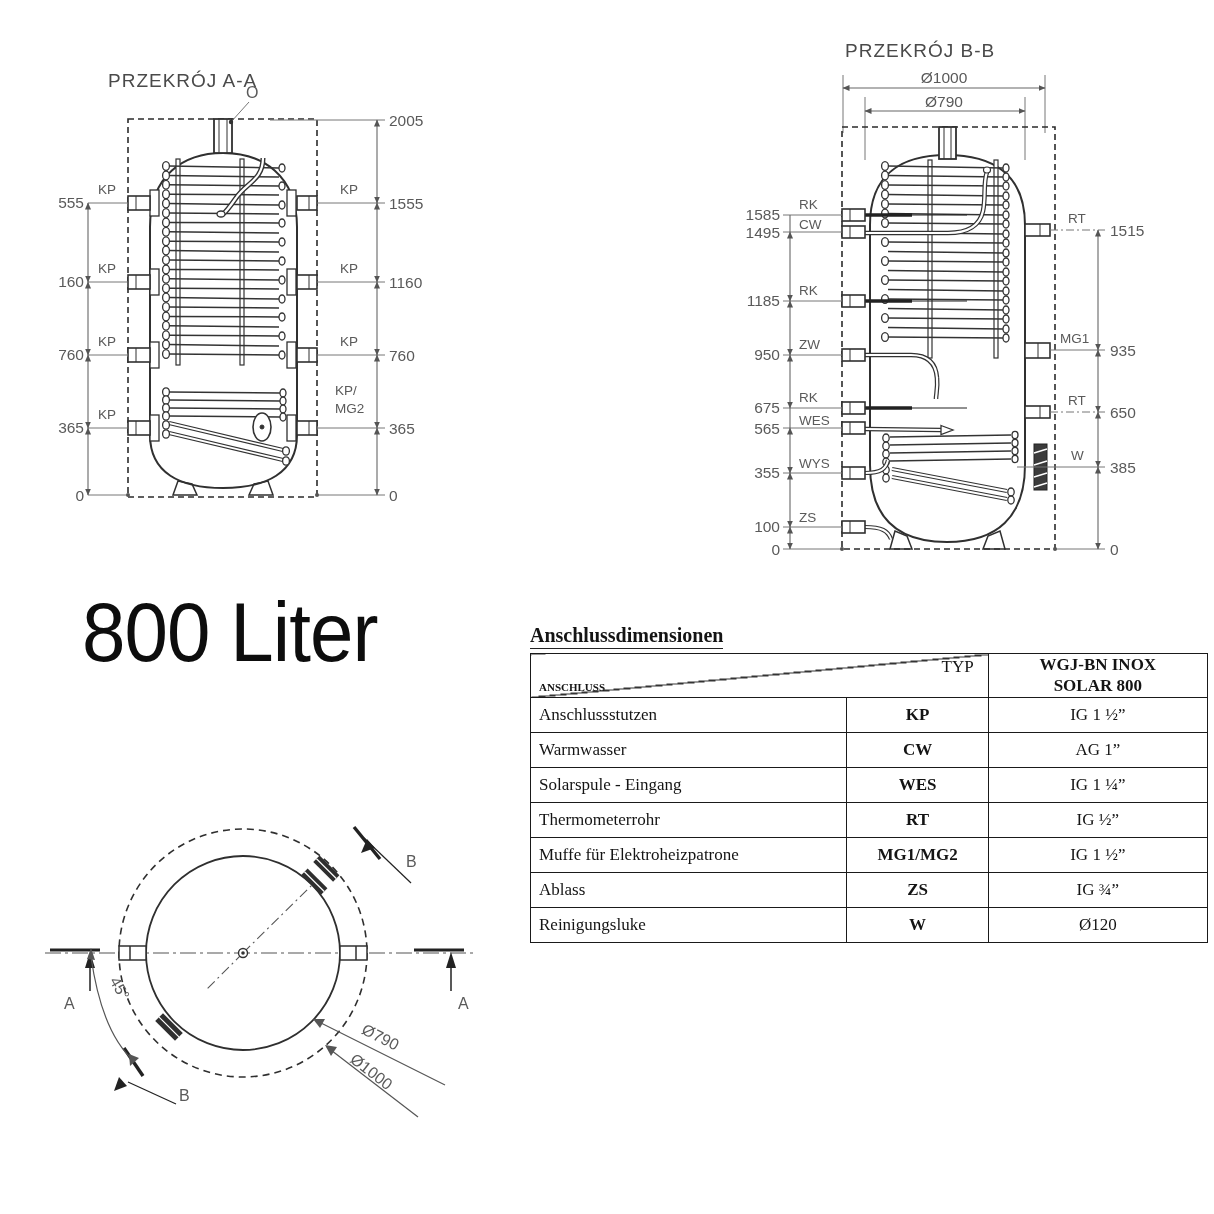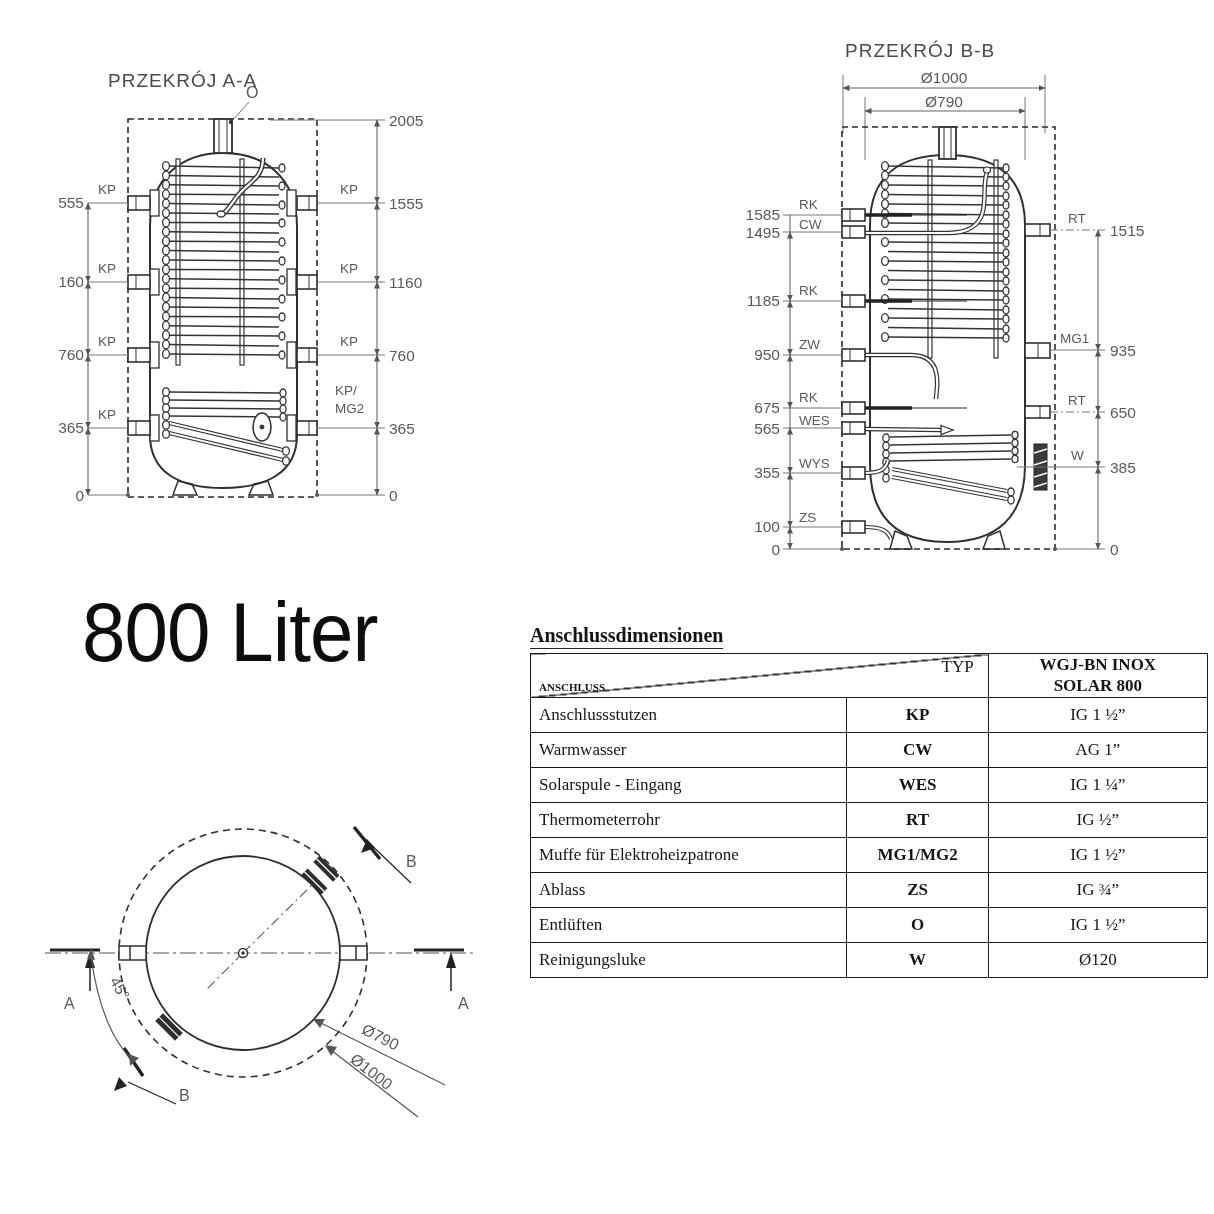--- a/index.html
+++ b/index.html
@@ -606,24 +606,19 @@
       <td class="name">Muffe für Elektroheizpatrone</td>
       <td class="typ">MG1/MG2</td>
       <td class="val">IG 1 ½”</td>
     </tr>
     <tr>
       <td class="name">Ablass</td>
       <td class="typ">ZS</td>
       <td class="val">IG ¾”</td>
     </tr>
     <tr>
-      <td class="name">Entlüften</td>
-      <td class="typ">O</td>
-      <td class="val">IG 1 ½”</td>
-    </tr>
-    <tr>
       <td class="name">Reinigungsluke</td>
       <td class="typ">W</td>
       <td class="val">Ø120</td>
     </tr>
   </tbody>
     </table>
 </div>
 
 </body></html>

